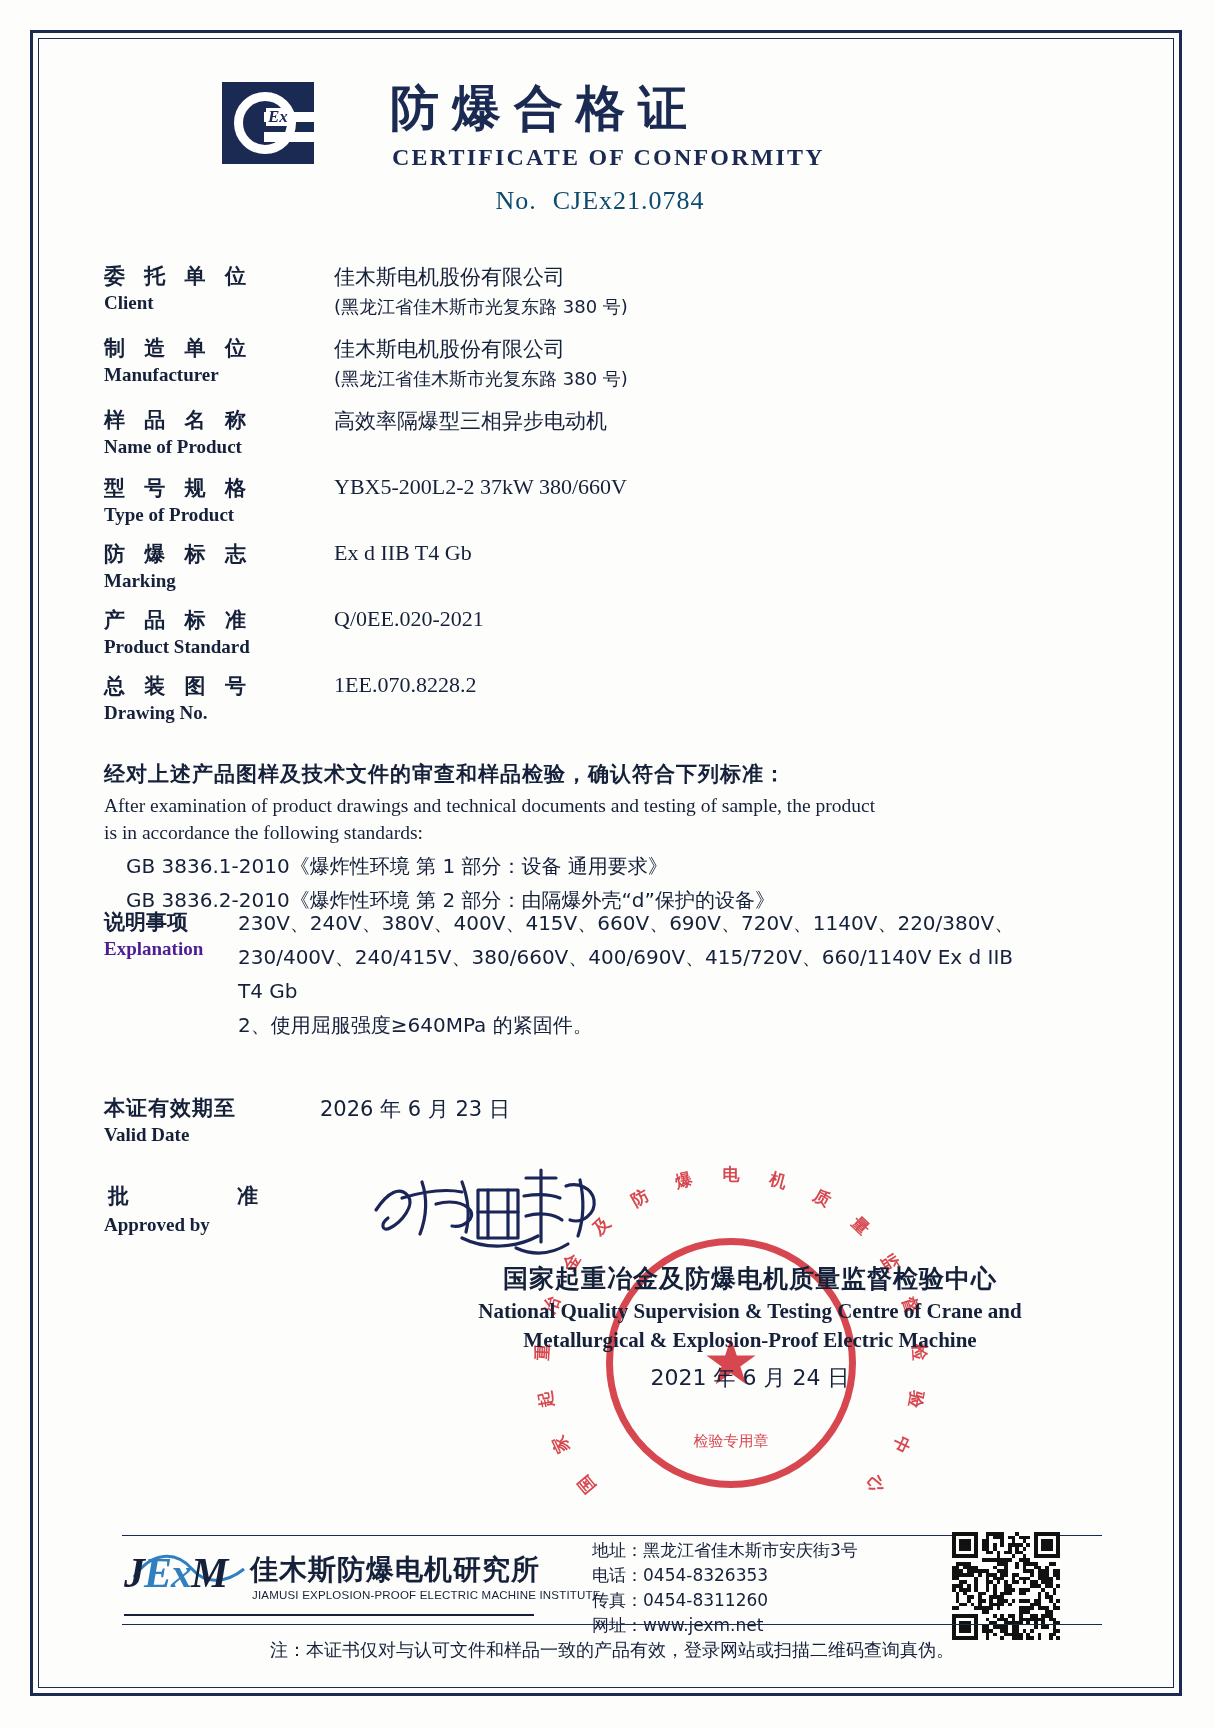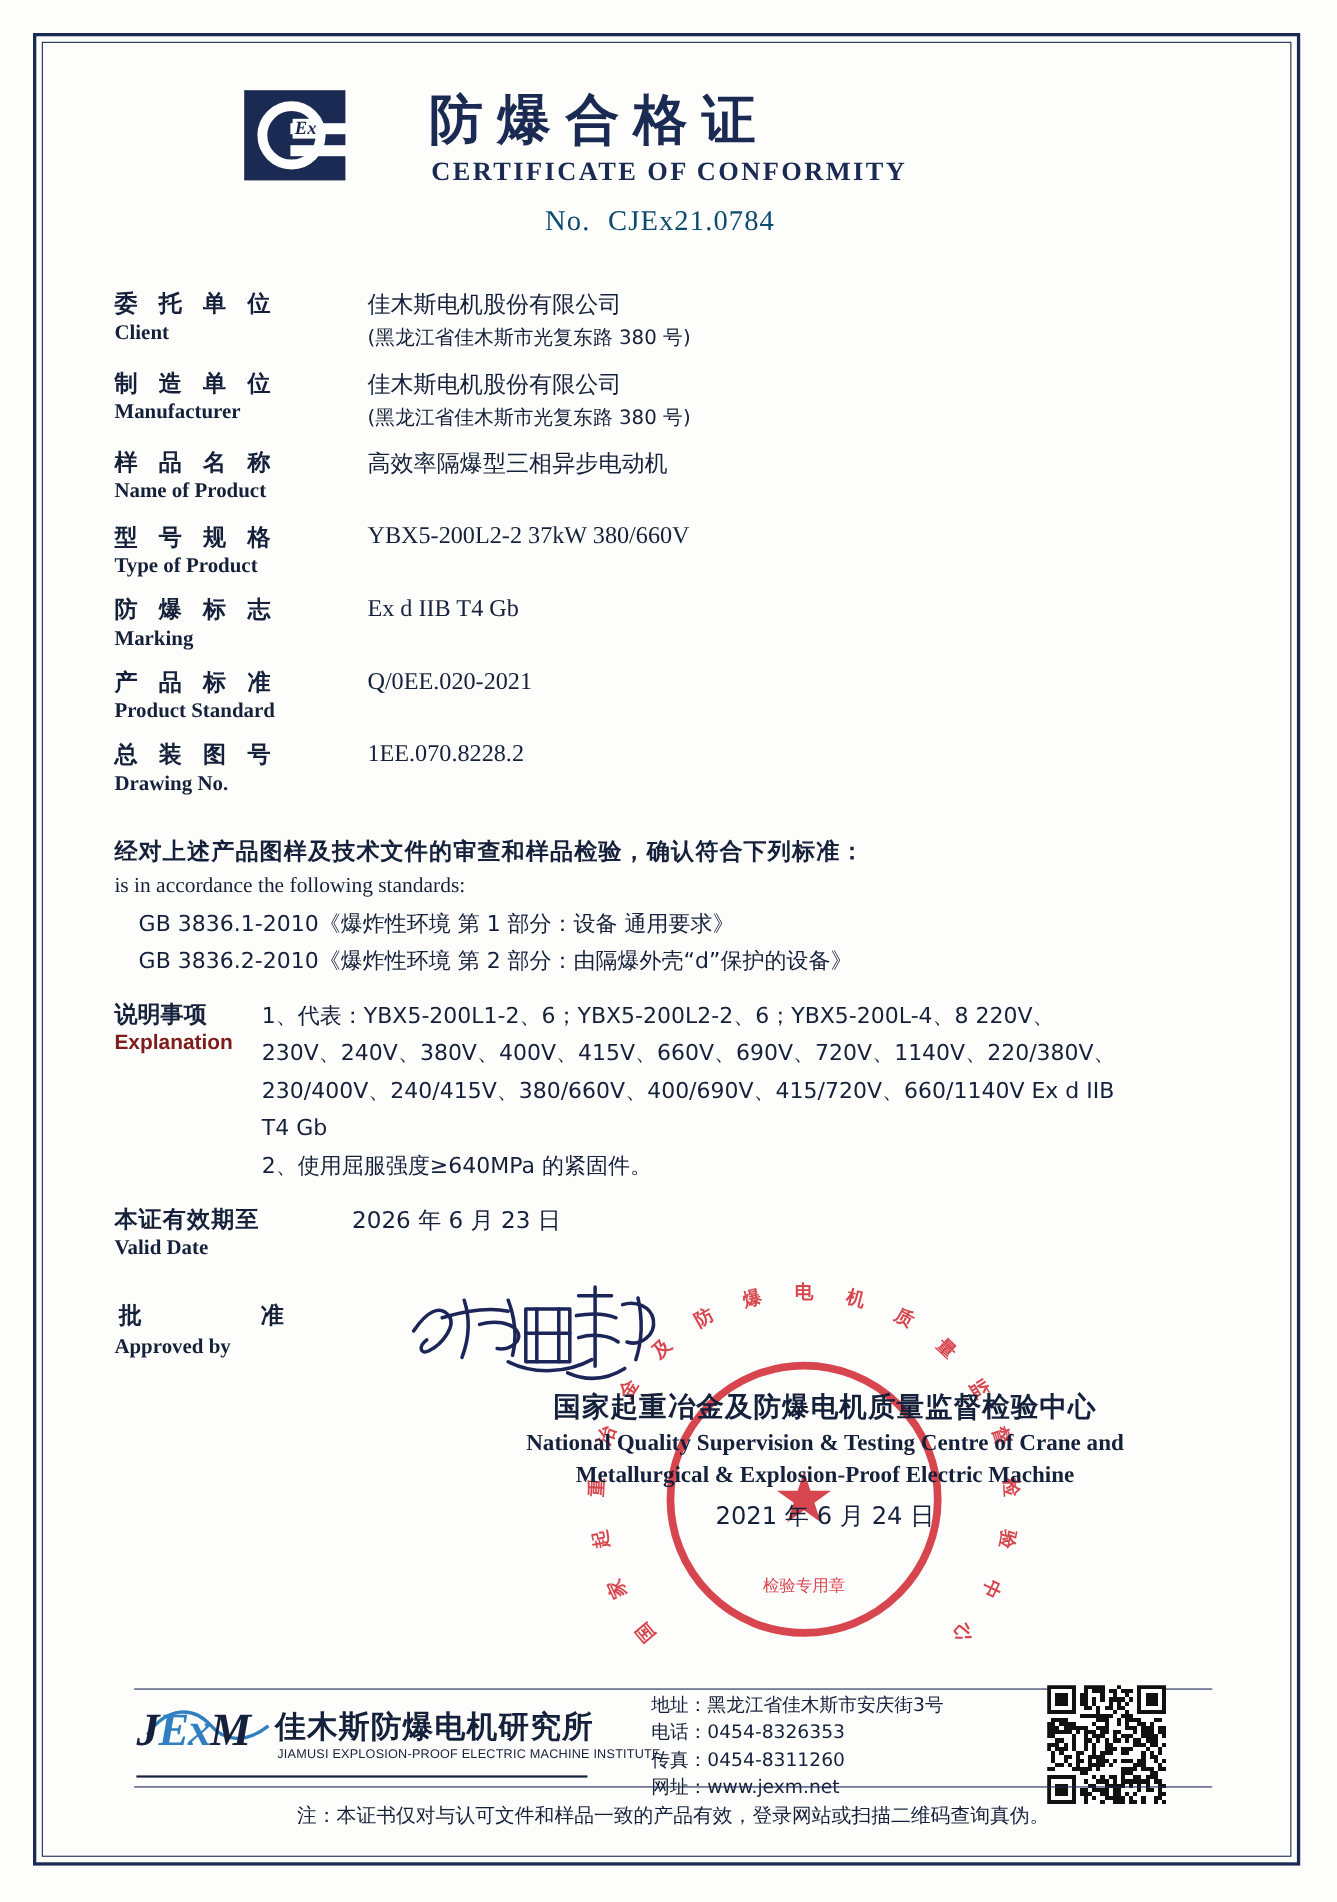--- a/index.html
+++ b/index.html
@@ -212,24 +212,24 @@
     left: 0; top: 0;
     font-family: "DejaVu Sans", sans-serif;
     font-size: 21px;
     font-weight: bold;
     color: #15203a;
     white-space: nowrap;
   }
   .exp-label-en {
     position: absolute;
     left: 0; top: 30px;
-    font-family: Liberation Sans, sans-serif;
+    font-family: Liberation Serif, serif;
     font-size: 19px;
     font-weight: bold;
-    color: #7f1d1d;
+    color: #4c1d95;
     white-space: nowrap;
   }
   .exp-body {
     position: absolute;
     left: 134px; top: -2px;
     width: 886px;
     font-family: "DejaVu Sans", sans-serif;
     font-size: 20px;
     line-height: 34px;
     color: #15203a;
@@ -516,31 +516,31 @@
       <div class="label-cn">总 装 图 号</div>
       <div class="label-en">Drawing No.</div>
       <div class="value-en">1EE.070.8228.2</div>
     </div>
 
   </div>
 
   <div class="statement" style="top:760px;">
     <div class="stmt-cn">经对上述产品图样及技术文件的审查和样品检验，确认符合下列标准：</div>
     <div class="stmt-en">
+      <div>After examination of product drawings and technical documents and testing of sample, the product</div>
       <div>is in accordance the following standards:</div>
     </div>
     <div class="std-line">GB 3836.1-2010《爆炸性环境 第 1 部分：设备 通用要求》</div>
     <div class="std-line">GB 3836.2-2010《爆炸性环境 第 2 部分：由隔爆外壳“d”保护的设备》</div>
   </div>
 
   <div class="explanation" style="top:908px;">
     <div class="exp-label-cn">说明事项</div>
     <div class="exp-label-en">Explanation</div>
     <div class="exp-body">
-      <div>1、代表：YBX5-200L1-2、6；YBX5-200L2-2、6；YBX5-200L-4、8   220V、</div>
       <div>230V、240V、380V、400V、415V、660V、690V、720V、1140V、220/380V、</div>
       <div>230/400V、240/415V、380/660V、400/690V、415/720V、660/1140V   Ex d IIB</div>
       <div>T4 Gb</div>
       <div>2、使用屈服强度≥640MPa 的紧固件。</div>
     </div>
   </div>
 
   <div class="valid-row" style="top:1094px;">
     <div class="valid-cn">本证有效期至</div>
     <div class="valid-en">Valid Date</div>

